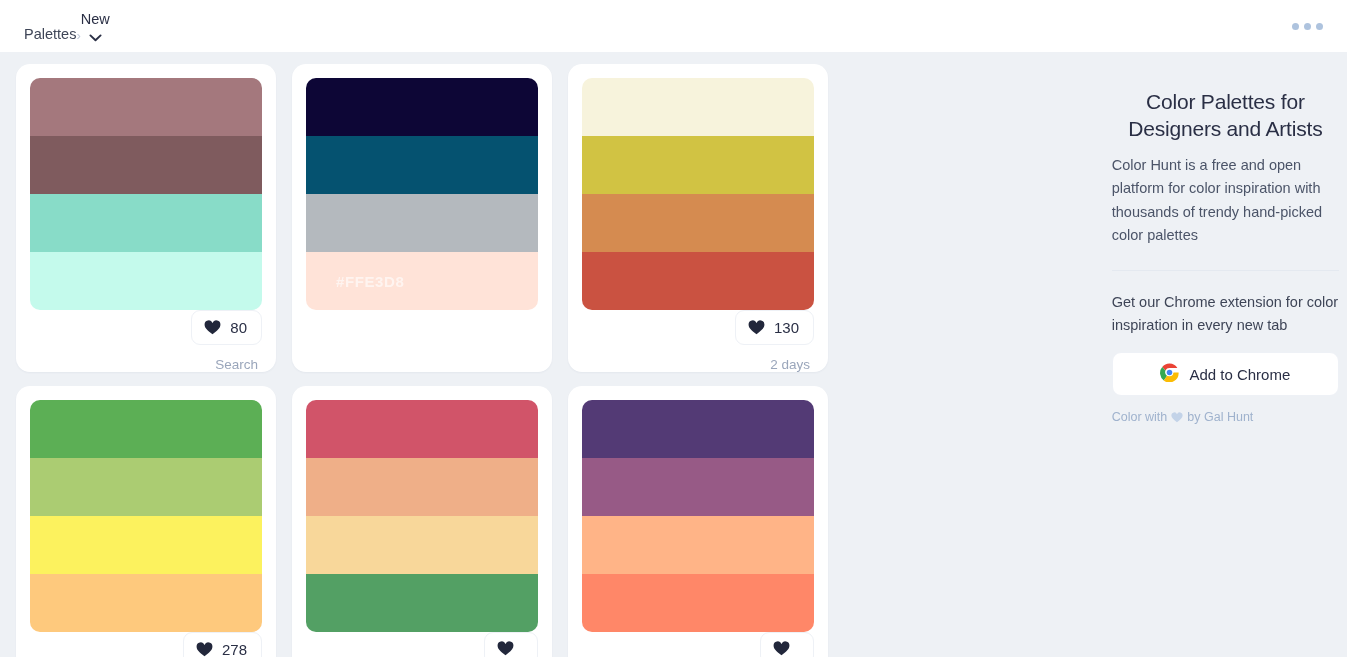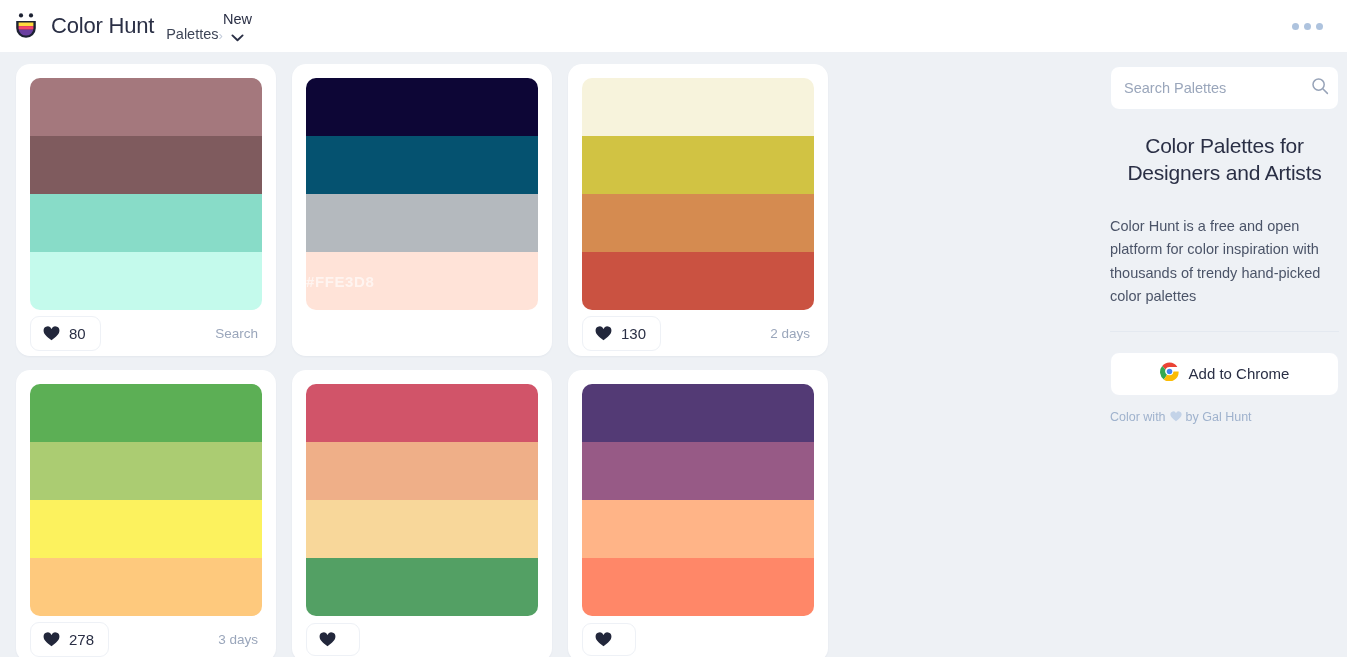--- a/index.html
+++ b/index.html
@@ -102,34 +102,35 @@
     flex-direction: column;
     height: 232px;
   }
   .swatch {
     flex: 1 1 0;
     position: relative;
     cursor: pointer;
   }
   .swatch-hex {
     position: absolute;
-    left: 0;
+    left: 30px;
     top: 50%;
     transform: translateY(-50%);
     font-size: 15px;
     font-weight: bold;
     letter-spacing: 0.6px;
     color: rgba(255,255,255,0.62);
     pointer-events: none;
   }
   .card-foot {
-    height: 46px;
-    display: flex;
-    align-items: center;
+    height: 62px;
+    display: flex;
+    align-items: flex-end;
     justify-content: space-between;
+    flex-direction: column;
   }
   .like-btn {
     display: flex;
     align-items: center;
     gap: 9px;
     border: 1px solid #eef1f6;
     border-radius: 9px;
     padding: 8px 14px 8px 12px;
     cursor: pointer;
     background: #fff;
@@ -176,21 +177,21 @@
     color: #2a2f45;
     margin-top: 23px;
     font-weight: 400;
     letter-spacing: -0.2px;
     text-align: center;
   }
   .side-desc {
     font-size: 14.5px;
     line-height: 1.62;
     color: #4b5468;
-    margin-top: 28px;
+    margin-top: 11px;
   }
   .divider {
     height: 1px;
     background: #e4e9f0;
     margin: 22px 0 20px 0;
   }
   .ext-text {
     font-size: 14.5px;
     line-height: 1.6;
     color: #3e4557;
@@ -216,38 +217,20 @@
     align-items: center;
     gap: 4px;
   }
   .made-with .mini-heart { display: block; }
 </style>
 </head>
 <body>
 
 <div class="header">
 
-  <div class="brand">
-    <span>
-      <svg class="logo-mark" viewBox="0 0 28 28" xmlns="http://www.w3.org/2000/svg">
-        <circle cx="9" cy="3.4" r="2.1" fill="#1d2233"></circle>
-        <circle cx="19" cy="3.4" r="2.1" fill="#1d2233"></circle>
-        <path d="M4.2 9 h19.6 v7 a9.8 9.8 0 0 1 -19.6 0 z" fill="#1d2233"></path>
-        <clipPath id="cupclip">
-          <path d="M6.6 10.4 h14.8 v5.9 a7.4 7.4 0 0 1 -14.8 0 z"></path>
-        </clipPath>
-        <g clip-path="url(#cupclip)">
-          <rect x="6" y="10" width="16" height="4.1" fill="#ffd93d"></rect>
-          <rect x="6" y="14.1" width="16" height="3.6" fill="#f4436c"></rect>
-          <rect x="6" y="17.7" width="16" height="6" fill="#6a3fa0"></rect>
-        </g>
-      </svg>
-    </span>
-    <span class="brand-name">Color Hunt</span>
-  </div>
 
   <div class="breadcrumb">
     <span class="crumb">Palettes</span>
     <span class="crumb-sep">›</span>
     <span class="crumb-current">
       <span>New</span>
       <span>
         <svg class="chev" width="13" height="8" viewBox="0 0 13 8" xmlns="http://www.w3.org/2000/svg">
           <path d="M1.4 1.4 L6.5 6.3 L11.6 1.4" fill="none" stroke="#2a2f45" stroke-width="1.9" stroke-linecap="round" stroke-linejoin="round"></path>
         </svg>
@@ -369,35 +352,27 @@
             </span>
             <span class="like-count"></span>
           </div>
           <div class="age"></div>
         </div>
       </div>
     </div>
 
   <div class="sidebar">
 
-    <div class="search-box">
-      <input class="search-input" type="text" placeholder="Search Palettes" style="">
-      <span>
-        <svg width="18" height="18" viewBox="0 0 18 18" xmlns="http://www.w3.org/2000/svg">
-          <circle cx="7.6" cy="7.6" r="5.6" fill="none" stroke="#97a3b8" stroke-width="1.5"></circle>
-          <path d="M11.8 11.8 L16.4 16.4" stroke="#97a3b8" stroke-width="1.5" stroke-linecap="round"></path>
-        </svg>
-      </span>
-    </div>
 
     <div class="side-title">Color Palettes for Designers and Artists</div>
     <div class="side-desc">Color Hunt is a free and open platform for color inspiration with thousands of trendy hand-picked color palettes</div>
 
     <div class="divider"></div>
 
+    <div class="ext-text">Get our Chrome extension for color inspiration in every new tab</div>
 
     <div class="chrome-btn">
       <span>
         <svg width="19" height="19" viewBox="0 0 48 48" xmlns="http://www.w3.org/2000/svg">
           <circle cx="24" cy="24" r="23" fill="#fff"></circle>
           <path d="M24 1a23 23 0 0 1 19.9 11.5H24a11.5 11.5 0 0 0-10.2 6.2L5.6 10.4A23 23 0 0 1 24 1z" fill="#ea4335"></path>
           <path d="M5.6 10.4l8.2 8.3A11.5 11.5 0 0 0 18 31.9L9.6 44A23 23 0 0 1 5.6 10.4z" fill="#34a853"></path>
           <path d="M9.6 44l8.4-12.1A11.5 11.5 0 0 0 33.9 24h13A23 23 0 0 1 9.6 44z" fill="#fbbc05"></path>
           <circle cx="24" cy="24" r="9.6" fill="#fff"></circle>
           <circle cx="24" cy="24" r="7" fill="#4285f4"></circle>

